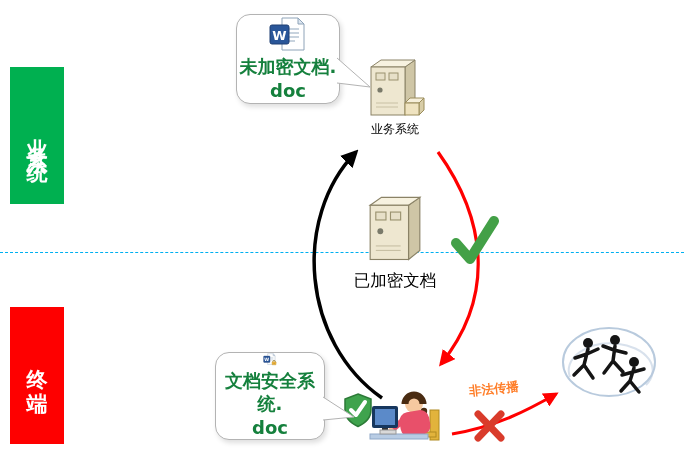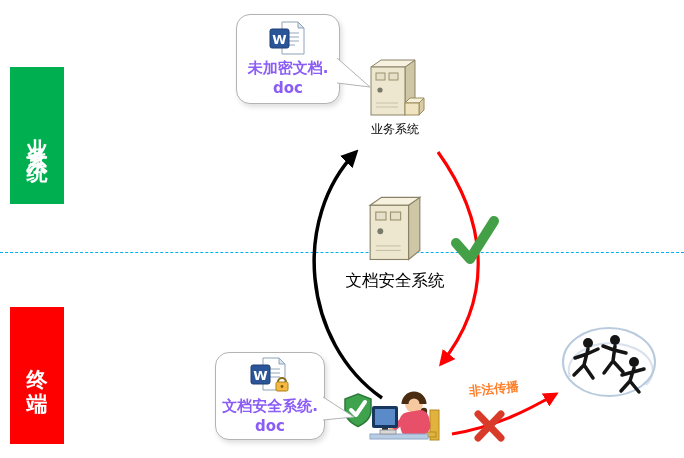--- a/index.html
+++ b/index.html
@@ -12,21 +12,21 @@
   .zone-green { top:67px; height:137px; letter-spacing:7px; }
   .zone-red   { top:307px; height:137px; letter-spacing:24px; }
 
   .divider { position:absolute; top:252px; left:0; width:684px; border-top:1px dashed #00b0f0; z-index:0; }
 
   .callout { position:absolute; background:#fff; border:1px solid #b3b3b3; border-radius:14px;
              box-shadow:2px 3px 5px rgba(0,0,0,.13); display:flex; flex-direction:column;
              align-items:center; justify-content:center; gap:3px; z-index:2; }
   .callout-top    { left:236px; top:14px;  width:104px; height:90px; }
   .callout-bottom { left:215px; top:352px; width:110px; height:88px; }
-  .callout-text { font-size:15px; font-weight:bold; color:#8b5cf6; text-align:center; line-height:1.3; }
+  .callout-text { font-size:18px; font-weight:bold; color:#15803d; text-align:center; line-height:1.3; }
 
   .tail { position:absolute; z-index:3; overflow:visible; }
   #tail-top    { left:337px; top:55px; }
   #tail-bottom { left:323px; top:394px; }
 
   .node { position:absolute; display:flex; flex-direction:column; align-items:center; z-index:1; }
   .node-server1 { left:358px; top:57px;  width:74px; }
   .node-server2 { left:348px; top:194px; width:94px; }
   .server-label { font-size:12px; color:#000; margin-top:2px; white-space:nowrap; }
   .server-label-big { font-size:16.5px; font-family:"DejaVu Serif","Liberation Serif",serif;
@@ -100,21 +100,21 @@
       <polygon points="6,10 16,3 50,3 40,10" fill="#f7f2e0" stroke="#8a8266"></polygon>
       <rect x="6" y="10" width="34" height="48" fill="#eee7d0" stroke="#8a8266"></rect>
       <rect x="11" y="16" width="9" height="7" fill="#e7e0c8" stroke="#9a926f"></rect>
       <rect x="24" y="16" width="9" height="7" fill="#e7e0c8" stroke="#9a926f"></rect>
       <circle cx="15" cy="33" r="2.6" fill="#7a7a6a"></circle>
       <g stroke="#c8c0a4" stroke-width="1">
           <path d="M11 46 h22"></path>
           <path d="M11 50 h22"></path>
         </g>
     </svg>
-    <div class="server-label server-label-big">文档安全系统</div>
+    <div class="server-label server-label-big">已加密文档</div>
   </div>
 
   <div class="callout callout-bottom">
     <svg width="42" height="38" viewBox="0 0 42 38">
       <path d="M14 2 h16 l6 6 v26 h-22 z" fill="#ffffff" stroke="#8ea3b8" stroke-width="1"></path>
       <path d="M30 2 l6 6 h-6 z" fill="#dce6f1" stroke="#8ea3b8" stroke-width="1"></path>
       <g stroke="#b0c0d0" stroke-width="1.4">
         <path d="M17 13 h14"></path>
           <path d="M17 17 h14"></path>
           <path d="M17 21 h14"></path>

